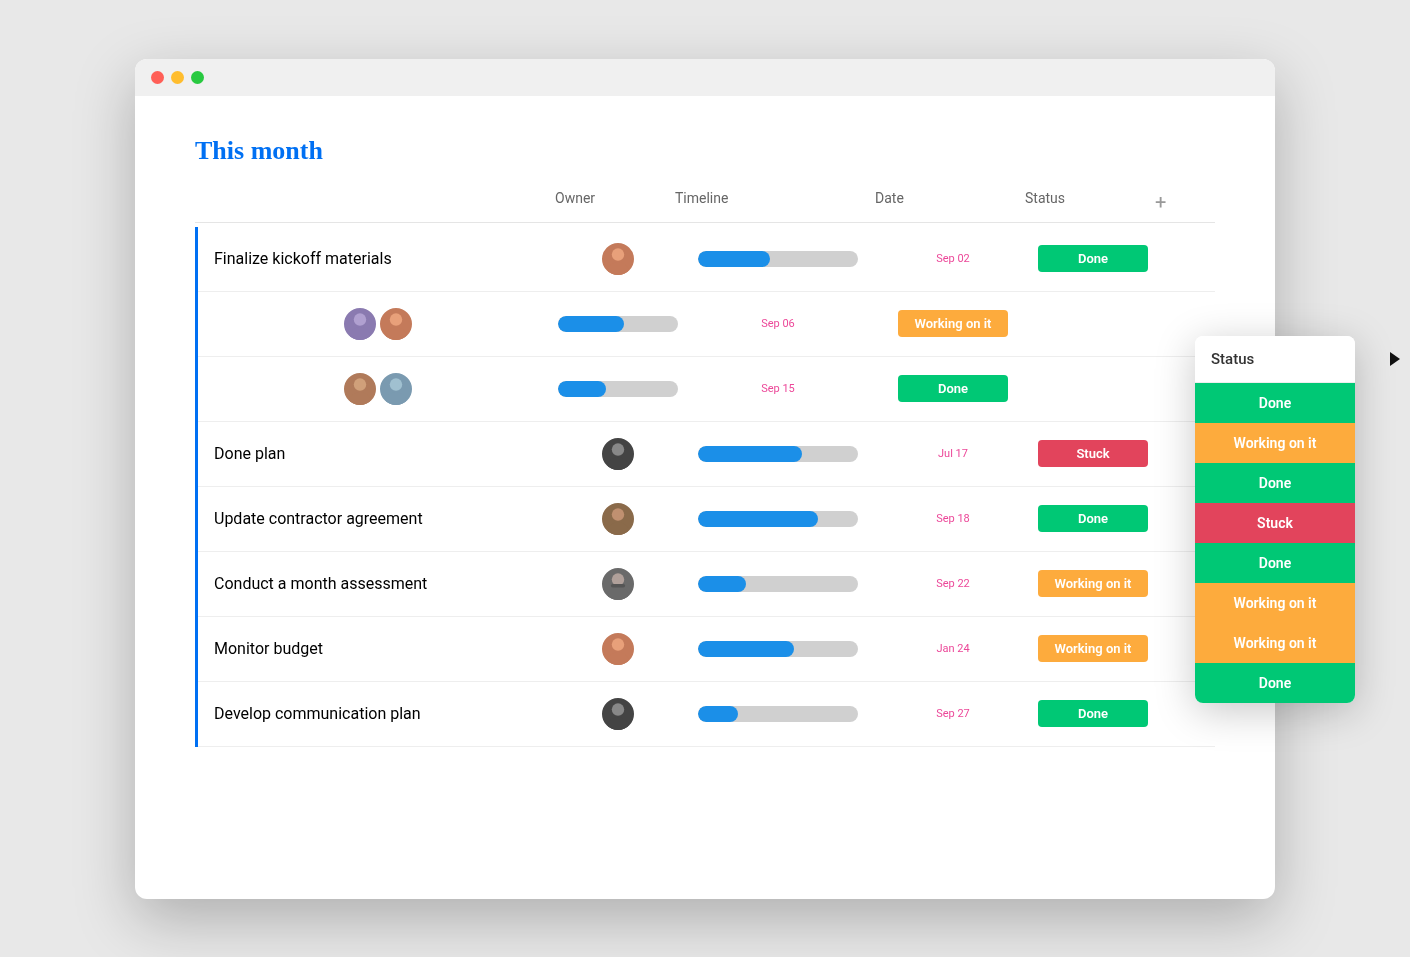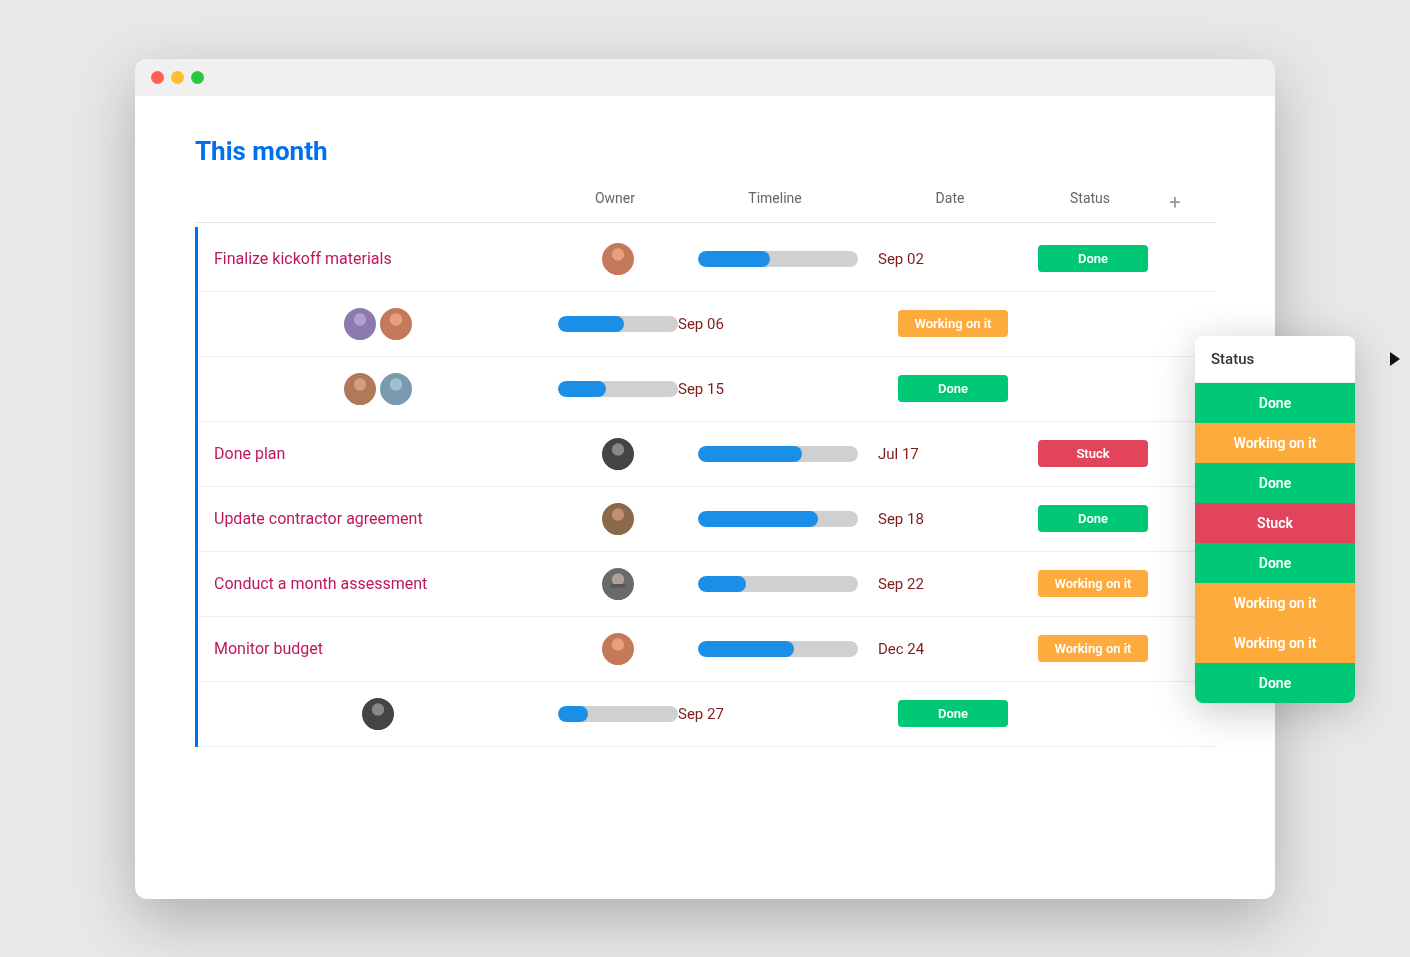--- a/index.html
+++ b/index.html
@@ -71,39 +71,40 @@
     .section-header {
       display: flex;
       align-items: center;
       margin-bottom: 16px;
     }
 
     .section-title {
       font-size: 26px;
       font-weight: 700;
       color: #0070f3;
+      font-family: Liberation Serif, serif;
     }
 
     .table-container {
       position: relative;
     }
 
     .table-header {
       display: grid;
       grid-template-columns: 360px 120px 200px 150px 130px 40px;
       padding: 8px 0;
       border-bottom: 1px solid #e5e5e5;
       margin-bottom: 4px;
     }
 
     .table-header-cell {
       font-size: 14px;
       color: #666;
       font-weight: 400;
-      text-align: center;
+      text-align: left;
     }
 
     .table-header-cell:first-child {
       text-align: left;
     }
 
     .table-header-cell.add-btn {
       color: #999;
       font-size: 20px;
       cursor: pointer;
@@ -116,21 +117,21 @@
     .table-row {
       display: grid;
       grid-template-columns: 360px 120px 200px 150px 130px 40px;
       padding: 14px 0;
       border-bottom: 1px solid #eeeeee;
       align-items: center;
     }
 
     .task-name {
       font-size: 16px;
-      color: #be185d;
+      color: #000000;
       padding-left: 16px;
     }
 
     .owner-cell {
       display: flex;
       justify-content: center;
       align-items: center;
     }
 
     .avatar-group {
@@ -166,23 +167,23 @@
       position: relative;
     }
 
     .progress-bar-fill {
       height: 100%;
       background: #1b8fe8;
       border-radius: 8px;
     }
 
     .date-cell {
-      text-align: left;
-      font-size: 15px;
-      color: #7f1d1d;
+      text-align: center;
+      font-size: 11px;
+      color: #ec4899;
     }
 
     .status-cell {
       display: flex;
       justify-content: center;
     }
 
     .status-badge {
       padding: 6px 14px;
       border-radius: 4px;
@@ -435,28 +436,29 @@
                   <circle cx="18" cy="13" r="7" fill="#e8a07a"></circle>
                   <ellipse cx="18" cy="30" rx="12" ry="8" fill="#c47a5a"></ellipse>
                 </svg>
             </div>
           </div>
           <div class="timeline-cell">
             <div class="progress-bar-track">
               <div class="progress-bar-fill" style="width:60%"></div>
             </div>
           </div>
-          <div class="date-cell">Dec 24</div>
+          <div class="date-cell">Jan 24</div>
           <div class="status-cell">
             <div class="status-badge status-working">Working on it</div>
           </div>
           <div></div>
         </div>
 
         <div class="table-row">
+          <div class="task-name">Develop communication plan</div>
           <div class="owner-cell">
             <div class="avatar-placeholder" style="background: #444;">
               <svg viewBox="0 0 36 36" width="36" height="36">
                   <circle cx="18" cy="13" r="7" fill="#888"></circle>
                   <ellipse cx="18" cy="30" rx="12" ry="8" fill="#444"></ellipse>
                 </svg>
             </div>
           </div>
           <div class="timeline-cell">
             <div class="progress-bar-track">

